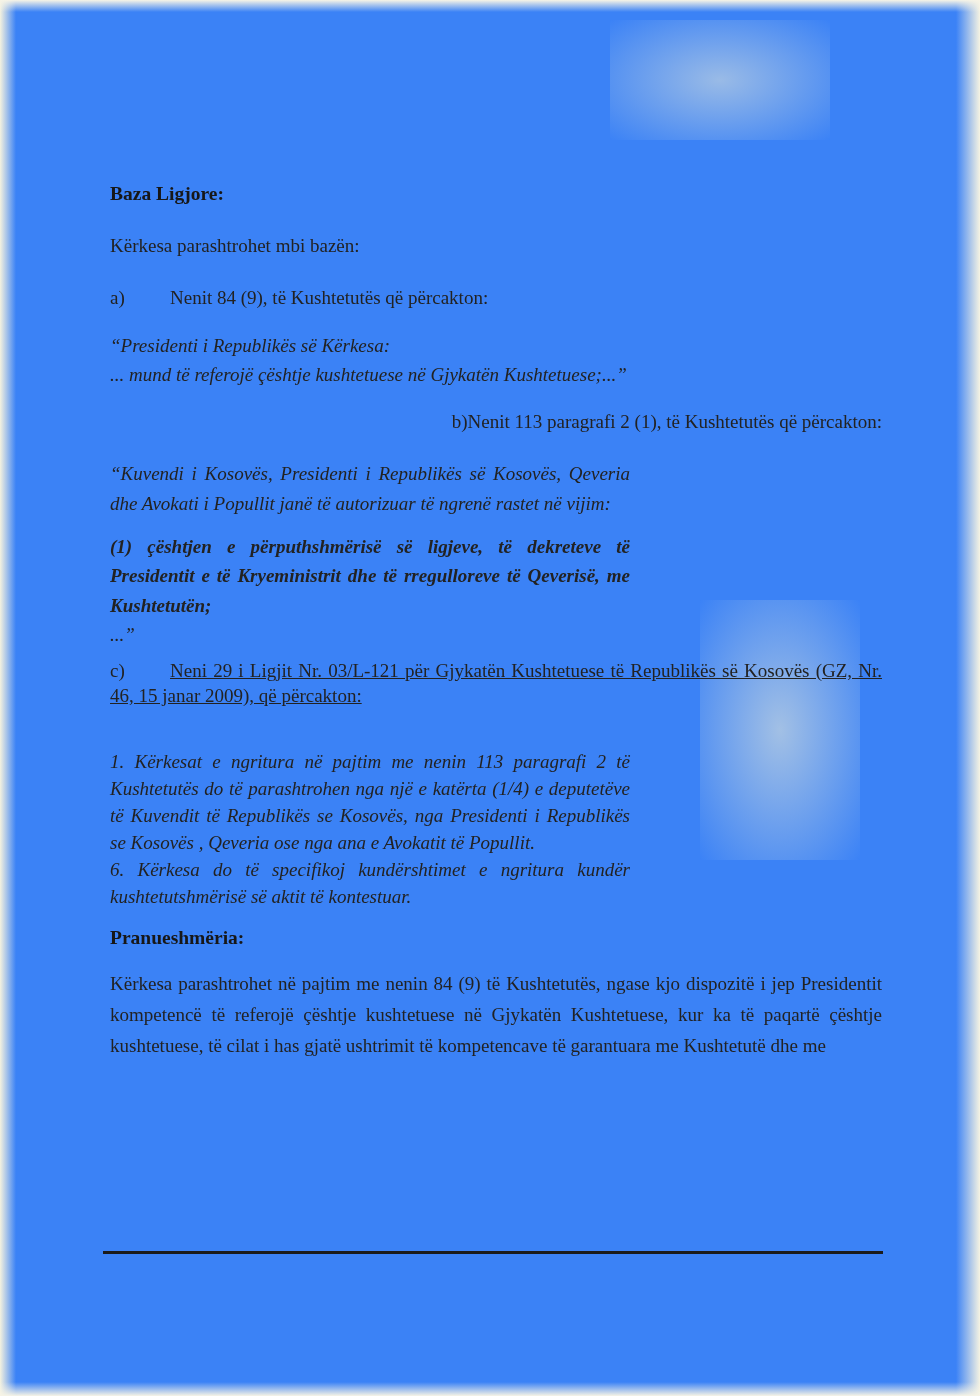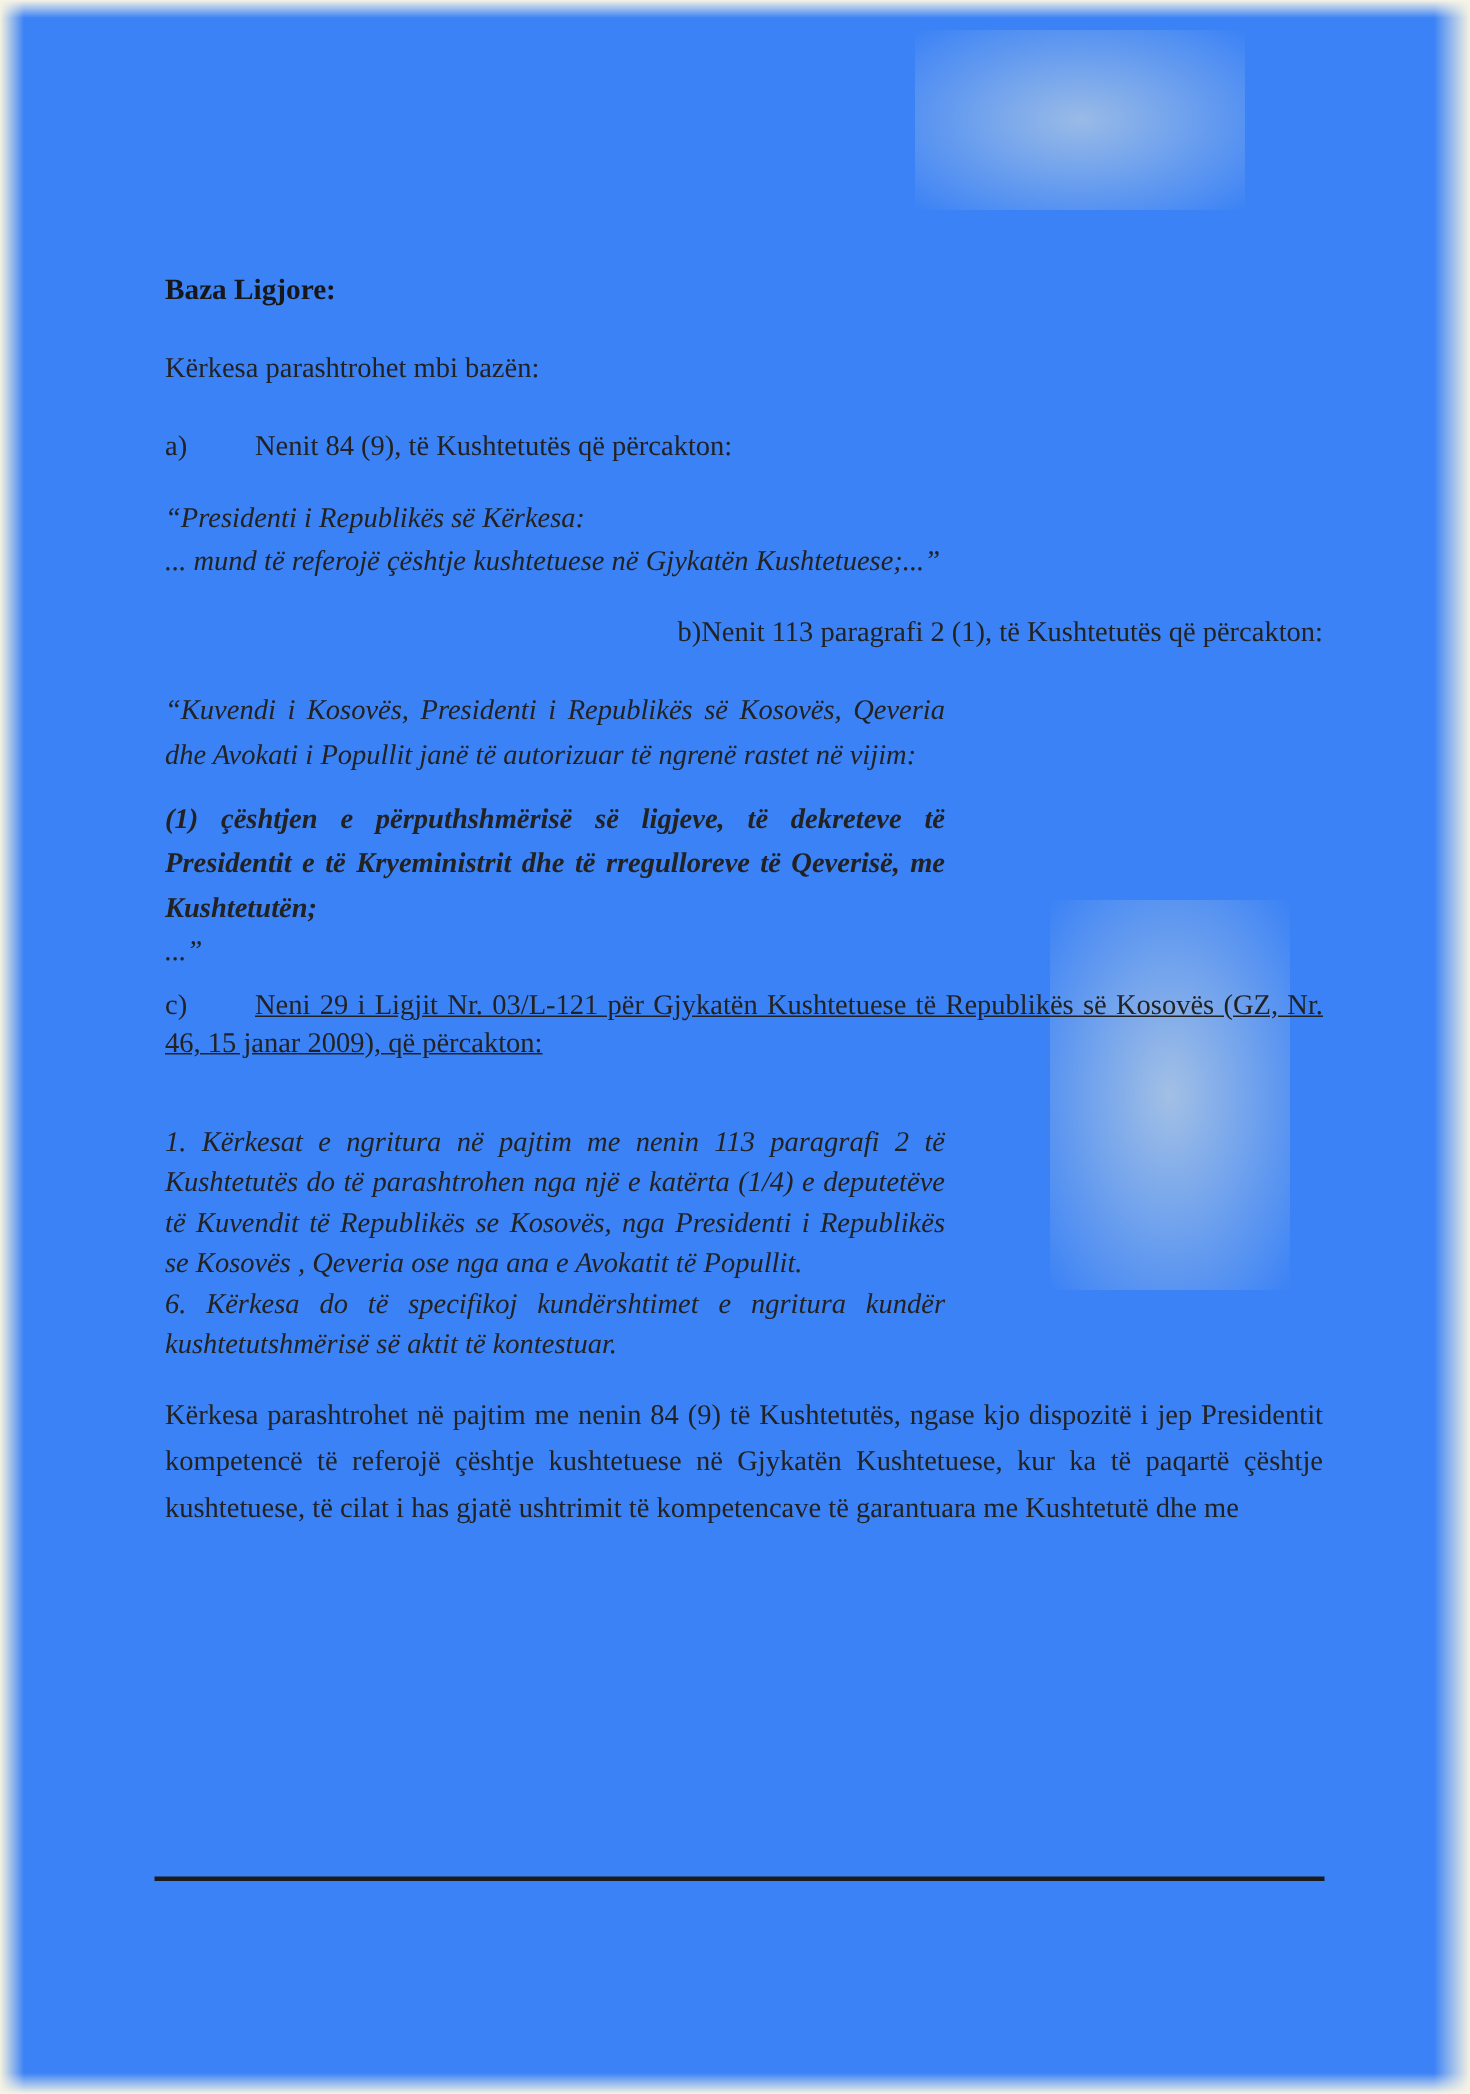--- a/index.html
+++ b/index.html
@@ -145,20 +145,21 @@
 
     <p class="item item-c">
       <span class="item-label">c)</span><span>Neni 29 i Ligjit Nr. 03/L-121 për Gjykatën Kushtetuese të Republikës së Kosovës (GZ, Nr. 46, 15 janar 2009), që përcakton:</span>
     </p>
 
     <div class="block quote quote-c">
       <p>1.  Kërkesat e ngritura në pajtim me nenin 113 paragrafi 2 të Kushtetutës do të parashtrohen nga një e katërta (1/4) e deputetëve të Kuvendit të Republikës se Kosovës, nga Presidenti i Republikës se Kosovës , Qeveria ose nga ana e Avokatit të Popullit.</p>
       <p>6. Kërkesa do të specifikoj kundërshtimet e ngritura kundër kushtetutshmërisë së aktit të kontestuar.</p>
     </div>
 
+    <p class="head-bold head-2">Pranueshmëria:</p>
 
     <p class="admiss-para">Kërkesa parashtrohet në pajtim me nenin 84 (9) të Kushtetutës, ngase kjo dispozitë i jep Presidentit kompetencë të referojë çështje kushtetuese në Gjykatën Kushtetuese, kur ka të paqartë çështje kushtetuese, të cilat i has gjatë ushtrimit të kompetencave të garantuara me Kushtetutë dhe me</p>
 
   </div>
 
   <div class="footer-rule"></div>
 
 </div>
 
 </body></html>

